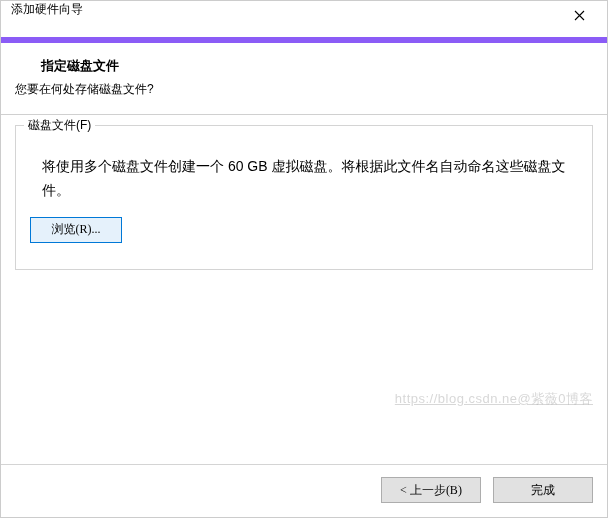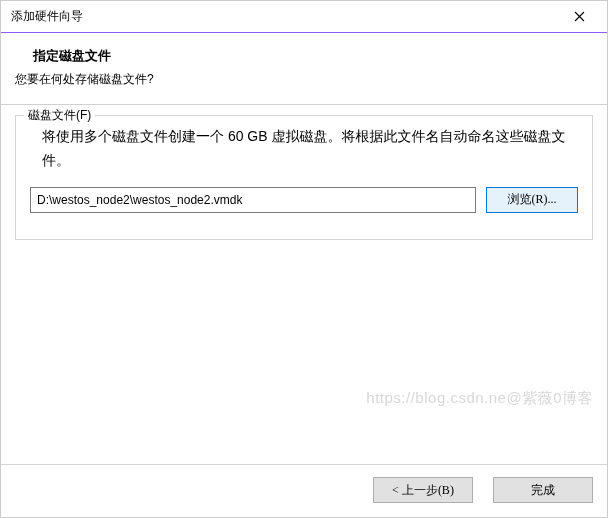--- a/index.html
+++ b/index.html
@@ -8,52 +8,51 @@
     font-family: "Microsoft YaHei", "SimSun", Tahoma, sans-serif;
     font-size: 12px;
     background: #fff;
     color: #000;
     width: 608px;
     height: 518px;
     overflow: hidden;
   }
   .window { width: 608px; height: 518px; border:1px solid #ccc; background:#fff; display:flex; flex-direction:column; }
   .titlebar {
-    height: 32px;
+    height: 42px;
     display: flex;
-    align-items: center;
     padding: 0 8px 0 10px;
-    border-bottom: 1px solid #8b5cf6;
+    border-bottom: 6px solid #8b5cf6;
   }
   .titlebar .title { flex: 1; font-size: 12px; }
   .close-btn {
     width: 40px; height: 28px;
     display:flex; align-items:center; justify-content:center;
     font-size: 15px;
   }
   .header {
     padding: 10px 14px 12px 14px;
   }
   .header .sub-title {
     font-weight: bold;
     font-size: 13px;
-    margin: 4px 0 6px 18px;
+    margin: 4px 0 6px 26px;
     font-family: Liberation Mono, monospace;
   }
   .header .question {
     font-size: 12px;
   }
   .hr { height:1px; background:#d0d0d0; margin: 4px 0 0 0; }
   .content {
     flex: 1;
     padding: 10px 14px 0 14px;
   }
   .groupbox {
     border: 1px solid #d4d4d4;
-    padding: 5px 14px 26px 14px;
+    padding: 25px 14px 26px 14px;
     position: relative;
   }
   .groupbox .legend {
     position: absolute;
     top: -9px;
     left: 8px;
     background: #fff;
     padding: 0 4px;
     font-size: 12px;
   }
@@ -81,30 +80,31 @@
     font-size: 12px;
     padding: 0 14px;
     display:inline-flex; align-items:center; justify-content:center;font-family:Liberation Serif, serif;
   }
   .btn:focus, .btn.blue { border:1px solid #0078d7; background:#e5f1fb; }
   .footer {
     border-top: 1px solid #d4d4d4;
     padding: 12px 14px 14px 0;
     display:flex;
     justify-content:flex-end;
-    gap: 20px;
+    gap: 12px;
   }
   .footer .btn { min-width: 100px; }
   .watermark {
     position:absolute;
     right: 14px; bottom: 56px;
     color: rgba(140,140,140,0.35);
-    font-size: 15px;
+    font-size: 13px;
     letter-spacing: 0.5px;
     pointer-events:none;
+    text-decoration:underline;
   }
 </style>
 </head>
 <body>
 
 <div class="window">
 
   <div class="titlebar">
     <div class="title">添加硬件向导</div>
     <div class="close-btn">
@@ -119,21 +119,20 @@
     <div class="question">您要在何处存储磁盘文件?</div>
   </div>
 
   <div class="hr"></div>
 
   <div class="content" style="position:relative">
     <div class="groupbox">
       <div class="legend">磁盘文件(F)</div>
       <div class="desc">将使用多个磁盘文件创建一个 60 GB 虚拟磁盘。将根据此文件名自动命名这些磁盘文件。</div>
       <div class="row">
-        <div class="path-input">D:\westos_node2\westos_node2.vmdk</div>
         <button class="btn blue">浏览(R)...</button>
       </div>
     </div>
     <div class="watermark">https://blog.csdn.ne@紫薇0博客</div>
   </div>
 
   <div class="footer">
     <button class="btn">&lt; 上一步(B)</button>
     <button class="btn">完成</button>
   </div>

